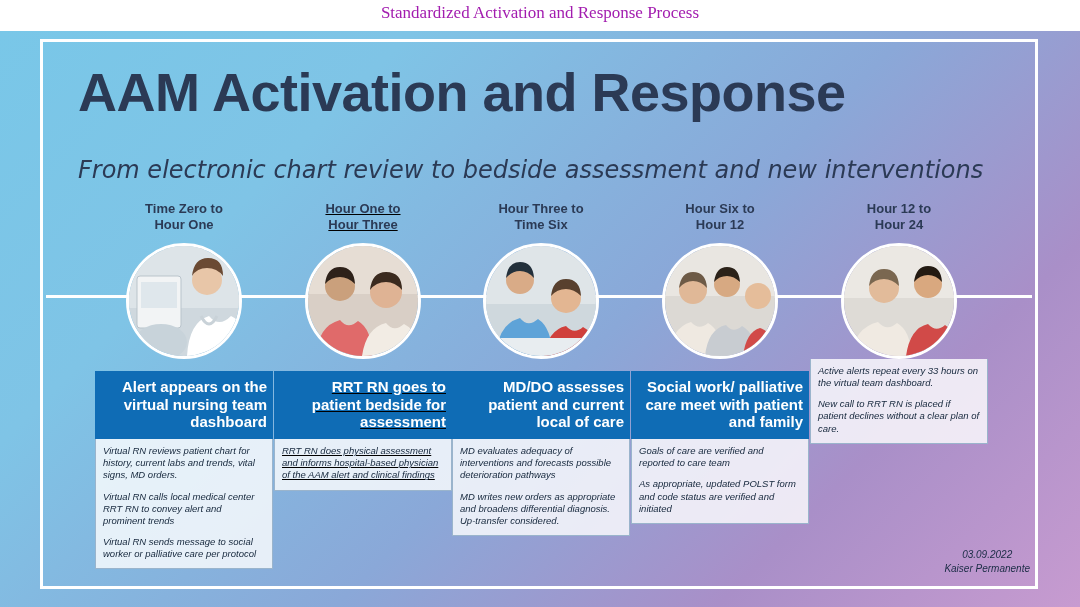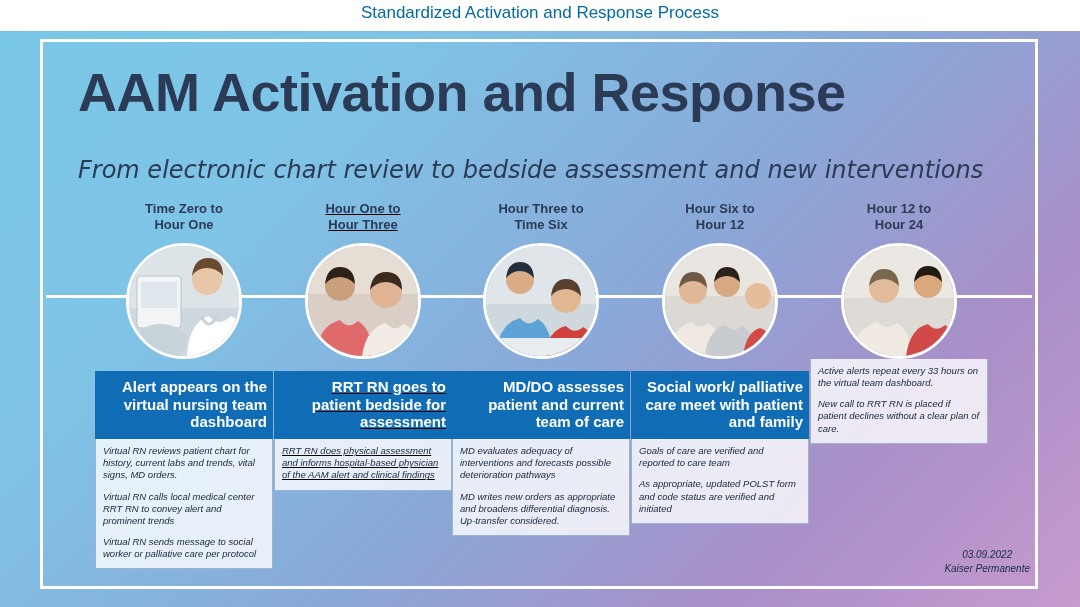--- a/index.html
+++ b/index.html
@@ -15,22 +15,22 @@
     position: relative;
   }
 
   #page-title {
     position: absolute;
     top: 3px;
     left: 0;
     width: 1080px;
     text-align: center;
     font-size: 17px;
-    color: #0369a1;
-    font-family: Liberation Sans, sans-serif;
+    color: #a21caf;
+    font-family: Liberation Serif, serif;
   }
 
   #slide {
     position: absolute;
     top: 31px;
     left: 0;
     width: 1080px;
     height: 576px;
     background: linear-gradient(135deg, #79c7e8 0%, #7fc4e6 25%, #8aa8d8 55%, #a98fc8 78%, #c79bd0 100%);
     overflow: hidden;
@@ -215,21 +215,21 @@
         <rect x="0" y="58" width="110" height="52" fill="#cfd8dd"></rect>
         <circle cx="34" cy="34" r="14" fill="#d9ab87"></circle>
         <path d="M20 32 q2-16 14-16 q13 0 14 16 q-6-7-14-7 q-8 0-14 7z" fill="#23303b"></path>
         <path d="M10 110 q2-32 24-38 q8 10 18 1 q14 9 14 37z" fill="#5ea3d8"></path>
         <circle cx="80" cy="52" r="15" fill="#e3b692"></circle>
         <path d="M65 50 q2-17 15-17 q14 0 15 17 q-7-7-15-7 q-9 0-15 7z" fill="#58402e"></path>
         <path d="M58 110 q4-26 22-30 q8 9 17 1 q15 8 15 29z" fill="#d0403c"></path>
         <rect x="0" y="92" width="110" height="18" fill="#e8edf0"></rect>
       </svg>
     </div>
-    <div class="headbar">MD/DO assesses patient and current team of care</div>
+    <div class="headbar">MD/DO assesses patient and current local of care</div>
     <div class="notes">
       <p>MD evaluates adequacy of interventions and forecasts possible deterioration pathways</p>
       <p>MD writes new orders as appropriate and broadens differential diagnosis. Up-transfer considered.</p>
     </div>
   </div>
 
   <div class="col" style="left:631px;">
     <div class="col-label">
       <div>Hour Six to</div>
       <div>Hour 12</div>

